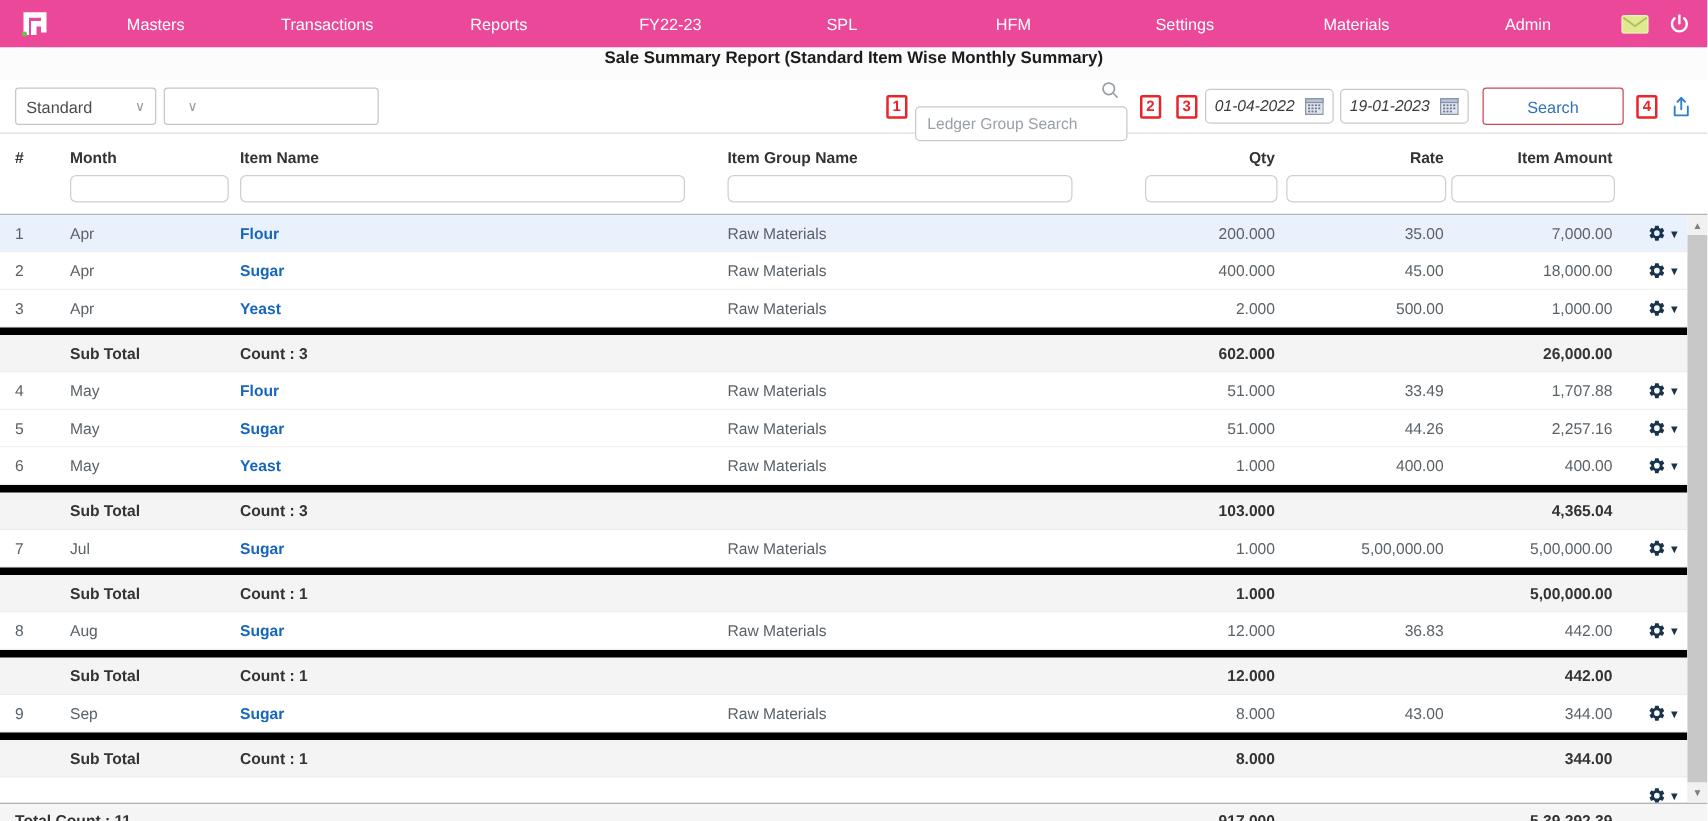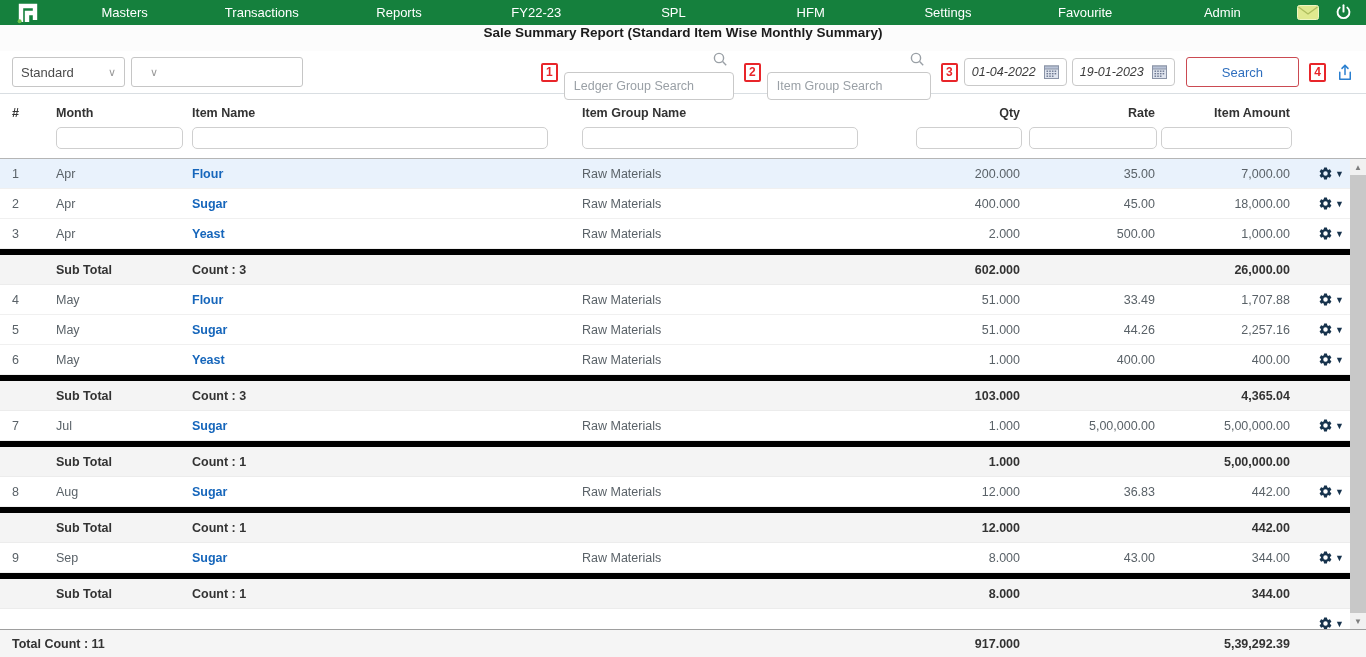--- a/index.html
+++ b/index.html
@@ -1,20 +1,20 @@
 <!DOCTYPE html>
 <html><head>
 <meta charset="utf-8">
 <style>
   * { margin:0; padding:0; box-sizing:border-box; }
   html,body { width:1366px; height:657px; overflow:hidden; background:#fff;
     font-family:"Liberation Sans", sans-serif; }
 
   
-  .nav { height:25px; background:#15803d; display:flex; align-items:center; }
+  .nav { height:38px; background:#ec4899; display:flex; align-items:center; }
   .nav-logo { width:56px; display:flex; align-items:center; justify-content:center; }
   .nav-menu { flex:1; display:flex; align-items:center; }
   .nav-item { flex:1; text-align:center; color:#fff; font-size:13px; cursor:pointer; white-space:nowrap; }
   .nav-icons { display:flex; align-items:center; gap:16px; padding:0 14px 0 6px; }
 
   
   .titlebar { height:26px; background:#fcfcfc; display:flex; align-items:flex-start; justify-content:center; }
   .titlebar span { font-size:13.5px; font-weight:bold; color:#1c1c1c; }
 
   
@@ -93,21 +93,21 @@
     </svg>
   </div>
   <div class="nav-menu">
     <span class="nav-item">Masters</span>
     <span class="nav-item">Transactions</span>
     <span class="nav-item">Reports</span>
     <span class="nav-item">FY22-23</span>
     <span class="nav-item">SPL</span>
     <span class="nav-item">HFM</span>
     <span class="nav-item">Settings</span>
-    <span class="nav-item">Favourite</span>
+    <span class="nav-item">Materials</span>
     <span class="nav-item">Admin</span>
   </div>
   <div class="nav-icons">
     <span style="display:flex;">
       <svg width="22" height="15" viewBox="0 0 22 15">
         <rect x="0.5" y="0.5" width="21" height="14" rx="2" fill="#dfe98f" stroke="#eef6c2"></rect>
         <path d="M1.5 2 L11 9 L20.5 2" fill="none" stroke="#aebd5e" stroke-width="1.4"></path>
       </svg>
     </span>
     <span style="display:flex;">
@@ -139,29 +139,20 @@
     <input type="text" placeholder="Ledger Group Search" style="">
     <span class="mag">
       <svg width="14" height="14" viewBox="0 0 14 14" fill="none" stroke="#9aa0a6" stroke-width="1.4">
         <circle cx="6" cy="6" r="4.6"></circle>
           <line x1="9.6" y1="9.6" x2="13.2" y2="13.2"></line>
       </svg>
     </span>
   </div>
 
   <span class="badge">2</span>
-  <div class="search-input in-itemgrp">
-    <input type="text" placeholder="Item Group Search" style="">
-    <span class="mag">
-      <svg width="14" height="14" viewBox="0 0 14 14" fill="none" stroke="#9aa0a6" stroke-width="1.4">
-        <circle cx="6" cy="6" r="4.6"></circle>
-          <line x1="9.6" y1="9.6" x2="13.2" y2="13.2"></line>
-      </svg>
-    </span>
-  </div>
 
   <span class="badge">3</span>
   <div class="date-box">
     <input type="text" value="01-04-2022" style="">
     <span style="display:flex;">
       <svg width="15" height="14" viewBox="0 0 15 14">
         <rect x="0.5" y="1" width="14" height="12.5" fill="#dfe4ee" stroke="#8a93a6"></rect>
         <rect x="0.5" y="1" width="14" height="3" fill="#b9c3d7" stroke="#8a93a6"></rect>
         <g fill="#6b7690">
           <rect x="2.5" y="5.5" width="1.6" height="1.4"></rect>

